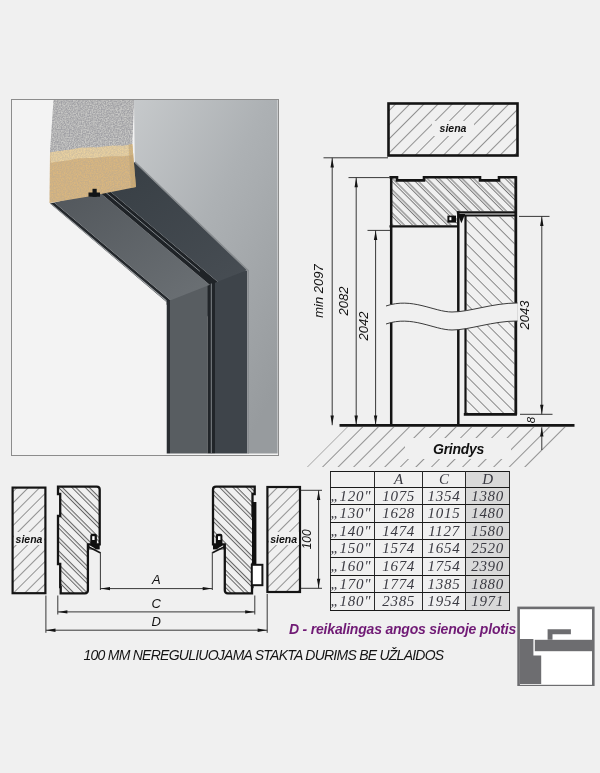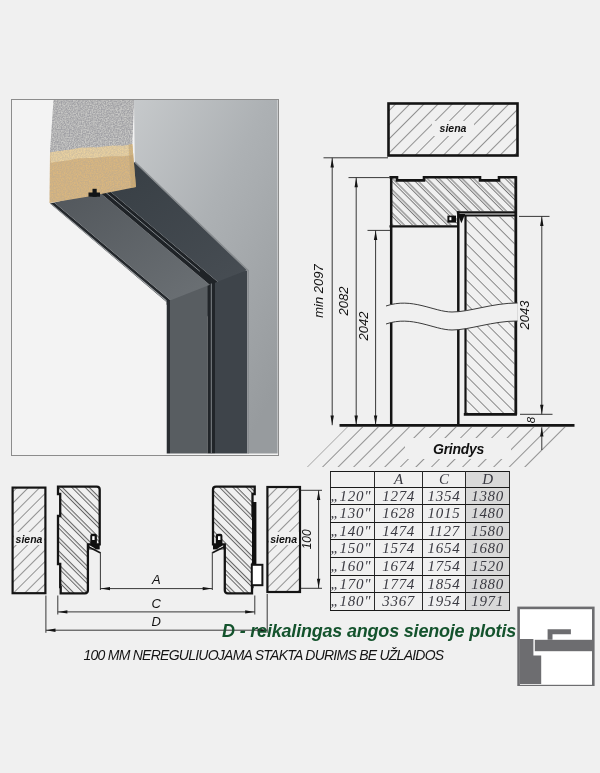--- a/index.html
+++ b/index.html
@@ -8,21 +8,21 @@
 #photo{left:11px;top:99px;width:266px;height:355px;background:#f3f3f3;border:1px solid #8c8c8c;}
 #tablewrap{left:329.5px;top:470.5px;}
 table{border-collapse:collapse;table-layout:fixed;font-family:"Liberation Serif",serif;}
 td{border:1.3px solid #2a2a2a;border-top:1.8px solid #1a1a1a;border-bottom:1.8px solid #1a1a1a;
 text-align:center;font-size:15px;letter-spacing:0.7px;color:#3a3a42;padding:0;height:16.6px;line-height:16.6px;
 width:47px;overflow:hidden;}
 tr.hd td{height:15.2px;line-height:15.2px;font-size:15px;letter-spacing:0;}
 td.c0{width:40.5px;text-align:right;padding-right:3px;}
 td.dcol{background:#d9d9d9;width:43.5px;}
 td.cC{width:41.7px;}
-#dnote{right:84px;top:621px;font-size:18px;font-weight:bold;color:#14532d;letter-spacing:-0.2px;white-space:nowrap;}
+#dnote{right:84px;top:621px;font-size:14px;font-weight:bold;color:#701a75;letter-spacing:-0.2px;white-space:nowrap;}
 #title{left:0px;top:647px;width:527px;text-align:center;font-size:14px;letter-spacing:-0.75px;color:#141414;white-space:nowrap;}
 </style></head>
 <body>
 
 <div id="photo" class="abs"><svg width="266" height="355" viewBox="0 0 266 355">
 <defs>
 <linearGradient id="wallg" x1="0" y1="0" x2="0.75" y2="1">
 <stop offset="0" stop-color="#c6c9cb"></stop>
           <stop offset="0.45" stop-color="#adb1b4"></stop>
           <stop offset="1" stop-color="#979b9e"></stop>
@@ -252,57 +252,57 @@
     <table>
 <tbody>
         <tr class="hd">
           <td class="c0"></td>
           <td>A</td>
           <td class="cC">C</td>
           <td class="dcol">D</td>
         </tr>
 <tr>
           <td class="c0">„120"</td>
-          <td>1274</td>
+          <td>1075</td>
           <td class="cC">1354</td>
           <td class="dcol">1380</td>
         </tr>
 <tr>
           <td class="c0">„130"</td>
           <td>1628</td>
           <td class="cC">1015</td>
           <td class="dcol">1480</td>
         </tr>
 <tr>
           <td class="c0">„140"</td>
           <td>1474</td>
           <td class="cC">1127</td>
           <td class="dcol">1580</td>
         </tr>
 <tr>
           <td class="c0">„150"</td>
           <td>1574</td>
           <td class="cC">1654</td>
-          <td class="dcol">1680</td>
+          <td class="dcol">2520</td>
         </tr>
 <tr>
           <td class="c0">„160"</td>
           <td>1674</td>
           <td class="cC">1754</td>
-          <td class="dcol">1520</td>
+          <td class="dcol">2390</td>
         </tr>
 <tr>
           <td class="c0">„170"</td>
           <td>1774</td>
-          <td class="cC">1854</td>
+          <td class="cC">1385</td>
           <td class="dcol">1880</td>
         </tr>
 <tr>
           <td class="c0">„180"</td>
-          <td>3367</td>
+          <td>2385</td>
           <td class="cC">1954</td>
           <td class="dcol">1971</td>
         </tr>
 </tbody>
     </table>
   </div>
 
 <div id="dnote" class="abs">D - reikalingas angos sienoje plotis</div>
 
 <div id="title" class="abs">100 MM NEREGULIUOJAMA STAKTA DURIMS BE UŽLAIDOS</div>

